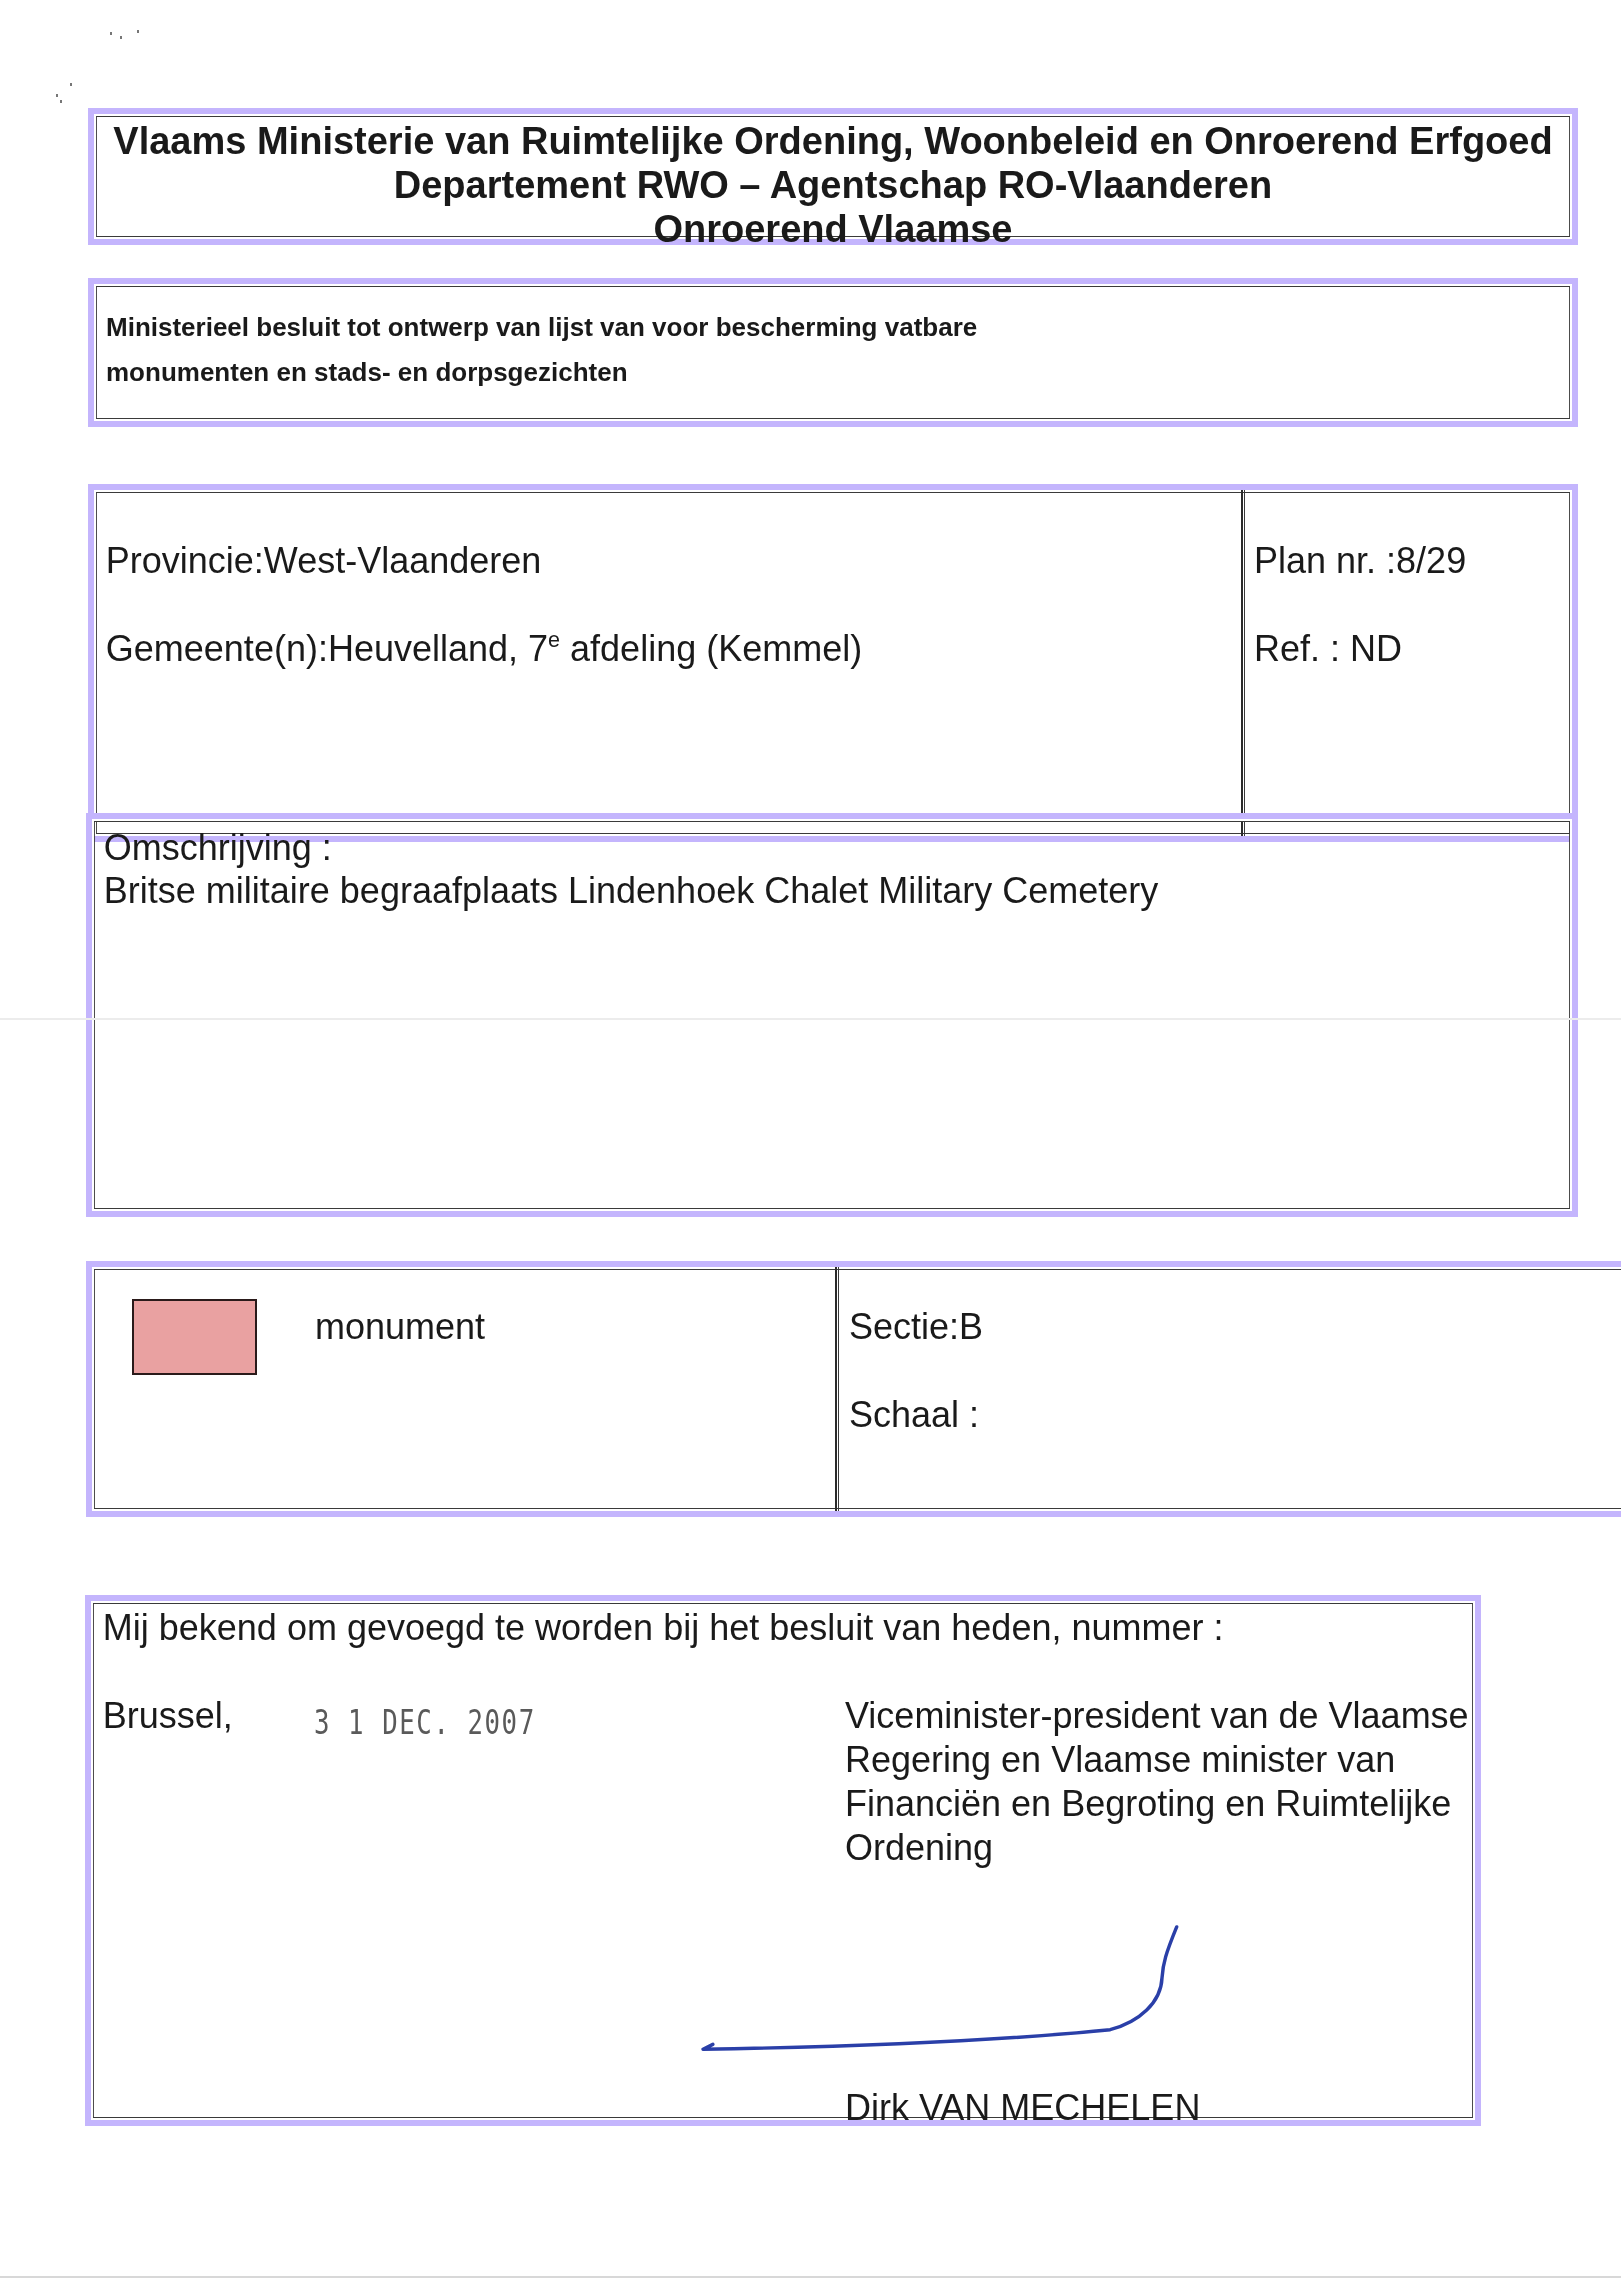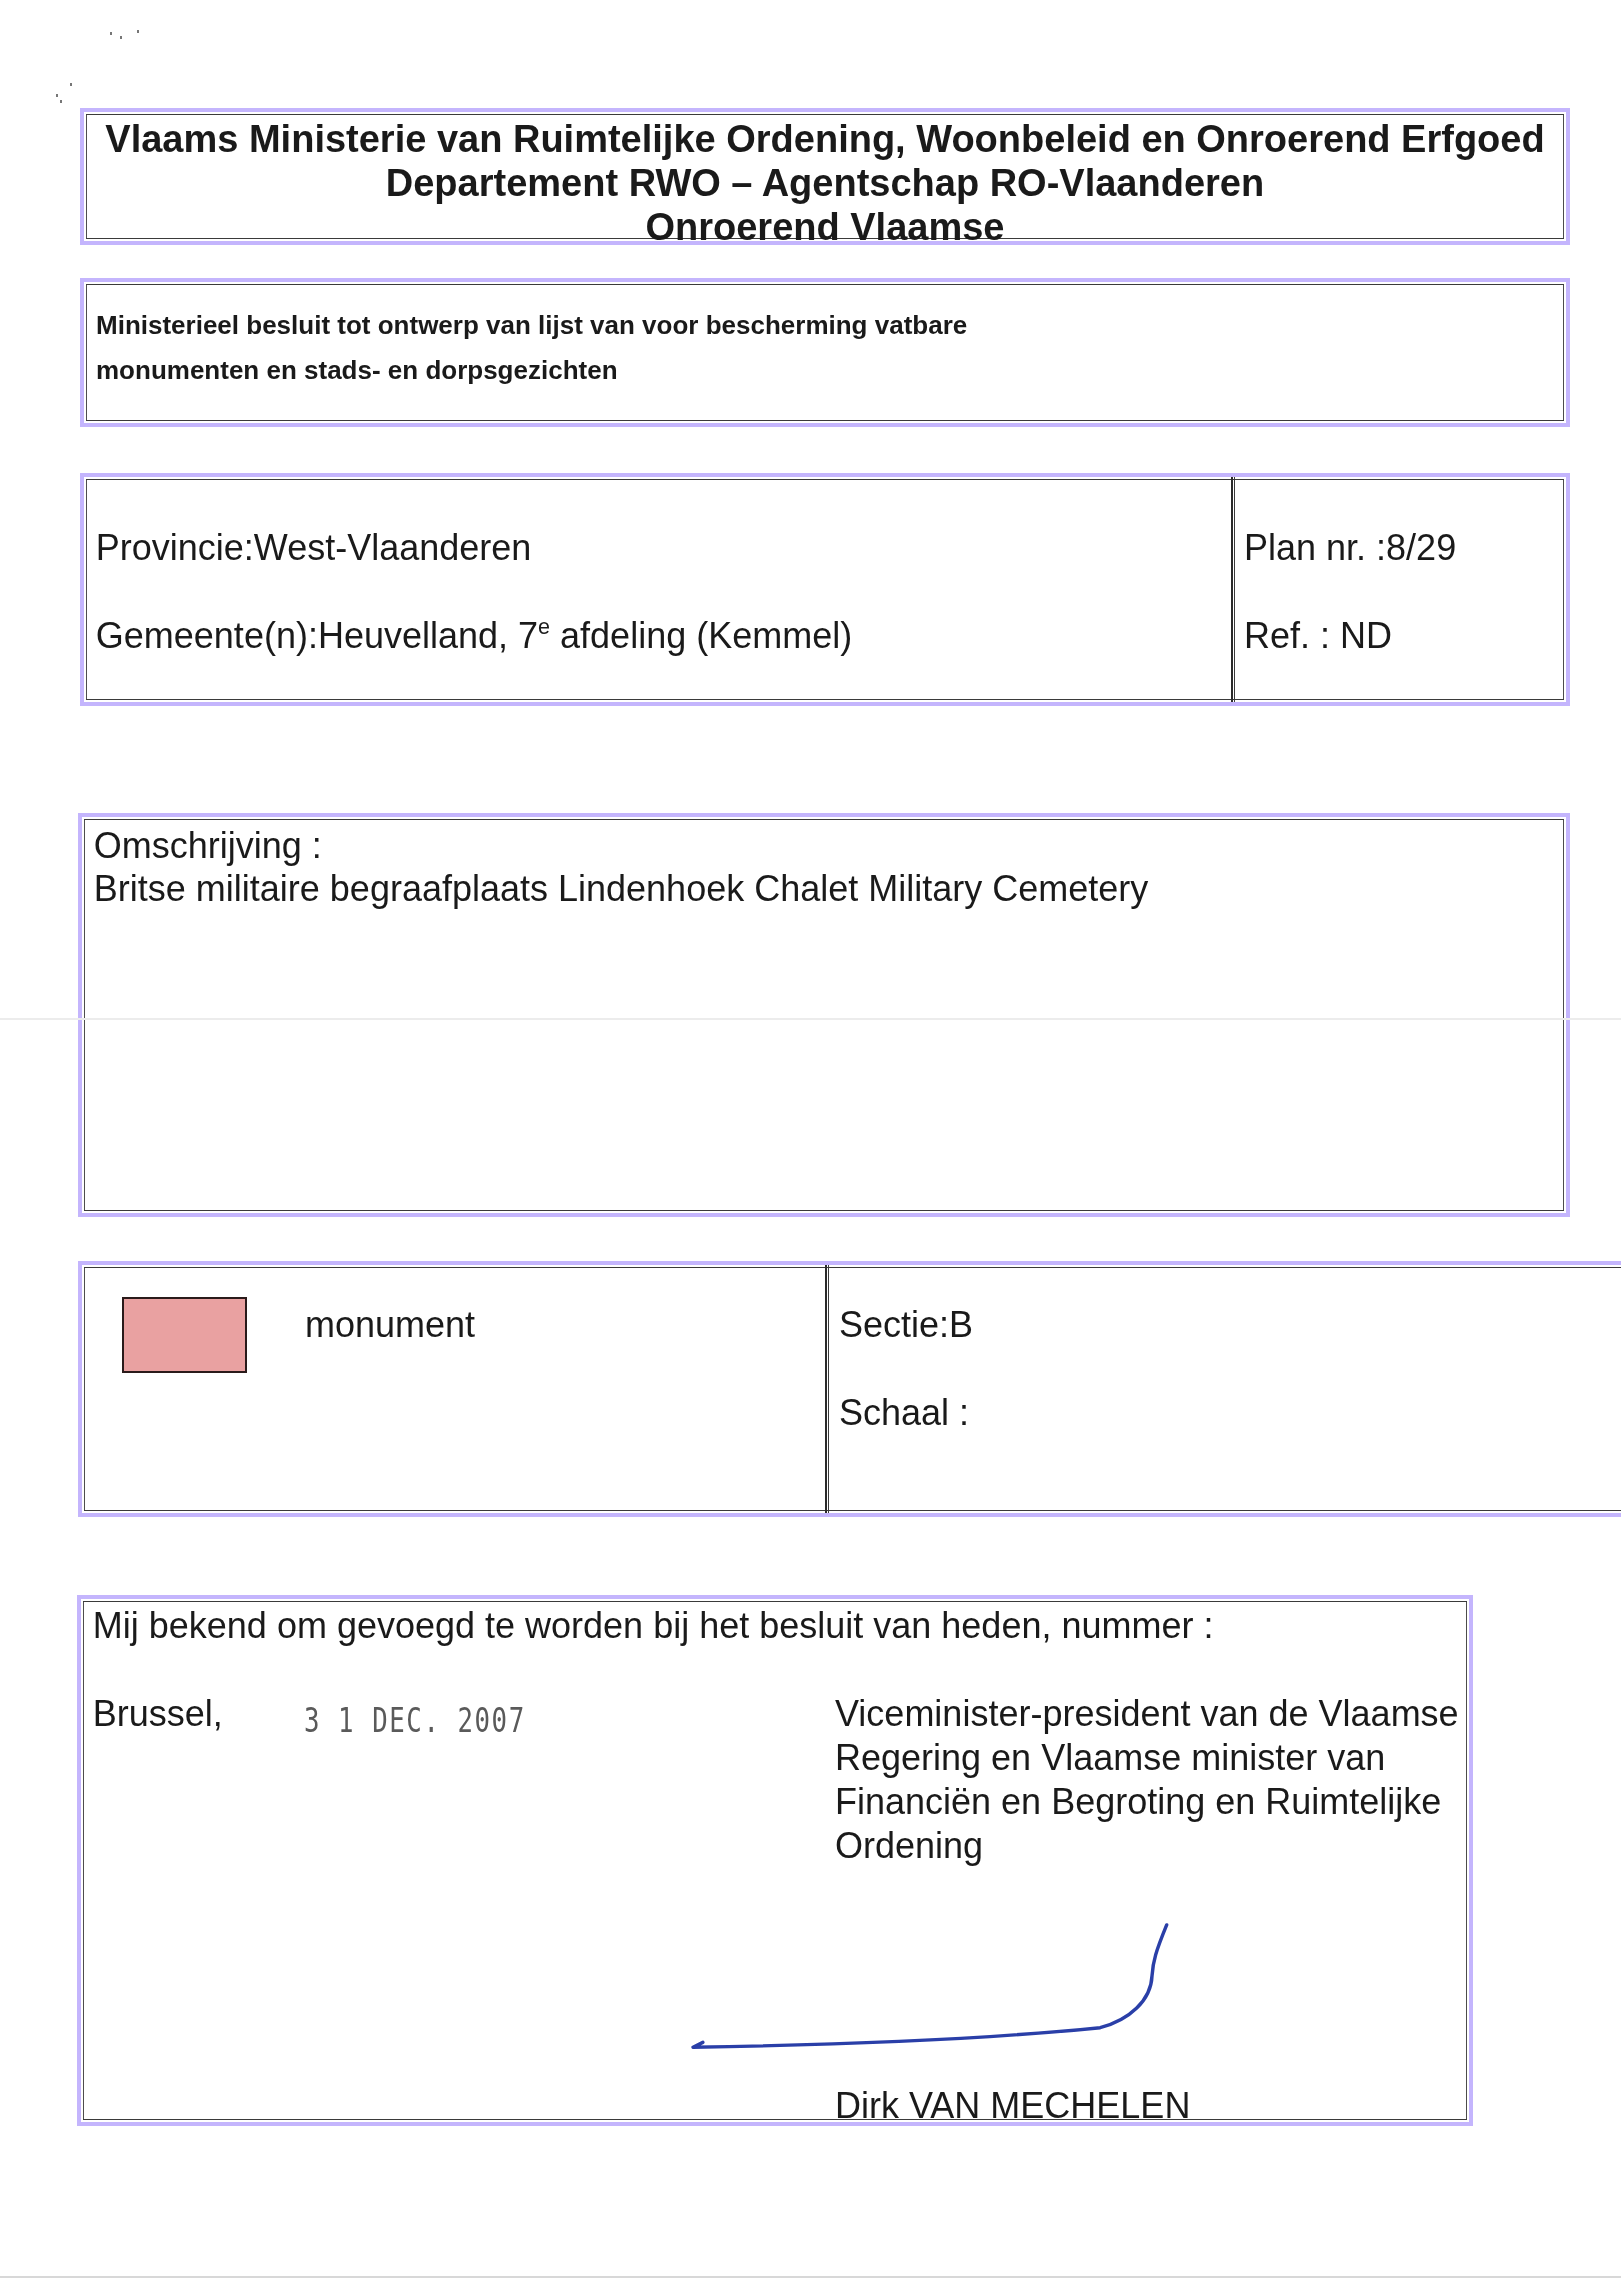--- a/index.html
+++ b/index.html
@@ -2,22 +2,23 @@
 <html><head>
 <meta charset="utf-8">
 <style>
   html, body { margin: 0; padding: 0; }
   body {
     width: 1621px; height: 2294px; background: #ffffff; position: relative; overflow: hidden;
     font-family: "Liberation Sans", sans-serif; color: #1a1a1a;
   }
   .box {
     position: absolute; box-sizing: border-box;
-    border: 4px solid #c4b5fd;
+    border: 6px solid #c4b5fd;
     box-shadow: inset 0 0 0 2px #fff, inset 0 0 0 2.9px #3a3a3a;
+    margin-left: 8px;
   }
   .abs { position: absolute; white-space: nowrap; }
   .hdr { font-weight: bold; font-size: 38px; text-align: center; left: 0; right: 0; }
   .title { font-weight: bold; font-size: 26px; left: 12px; }
   .txt { font-size: 36px; }
   .vdiv { position: absolute; top: 0; bottom: 0; width: 3.9px; border-left: 2px solid #2b2b2b; border-right: 1px solid #3a3a3a; box-sizing: border-box; }
   sup { font-size: 21.6px; vertical-align: 0; position: relative; top: -13.7px; }
   .stamp { color: #5a5a5a; font-family: "DejaVu Sans Mono", monospace; font-size: 33px; letter-spacing: 2px; transform: scaleX(0.78); transform-origin: left center; }
   .swatch { position: absolute; box-sizing: border-box; border: 2.9px solid #2a1a1a; }
   .scanline { position: absolute; left: 0; right: 0; height: 2px; background: #ececec; }
@@ -37,21 +38,21 @@
   <div class="abs hdr" style="top:5.9px;">Vlaams Ministerie van Ruimtelijke Ordening, Woonbeleid en Onroerend Erfgoed</div>
   <div class="abs hdr" style="top:50px;">Departement RWO – Agentschap RO-Vlaanderen</div>
   <div class="abs hdr" style="top:94px;">Onroerend Vlaamse</div>
 </div>
 
 <div class="box" style="left:80px;top:278px;width:1490px;height:149px;">
   <div class="abs title" style="top:28px;">Ministerieel besluit tot ontwerp van lijst van voor bescherming vatbare</div>
   <div class="abs title" style="top:73px;">monumenten en stads- en dorpsgezichten</div>
 </div>
 
-<div class="box" style="left:80px;top:473px;width:1490px;height:233px;">
+<div class="box" style="left:80px;top:484px;width:1490px;height:358px;">
   <div class="abs txt" style="left:11.8px;top:50px;">Provincie:West-Vlaanderen</div>
   <div class="abs txt" style="left:11.8px;top:138px;">
     <span>Gemeente(n):Heuvelland, 7</span><sup>e</sup><span> afdeling (Kemmel)</span>
   </div>
   <div class="vdiv" style="left:1147px;"></div>
   <div class="abs txt" style="left:1160px;top:50px;">Plan nr. :8/29</div>
   <div class="abs txt" style="left:1160px;top:138px;">Ref. : ND</div>
 </div>
 
 <div class="box" style="left:78px;top:813px;width:1492px;height:404px;">

